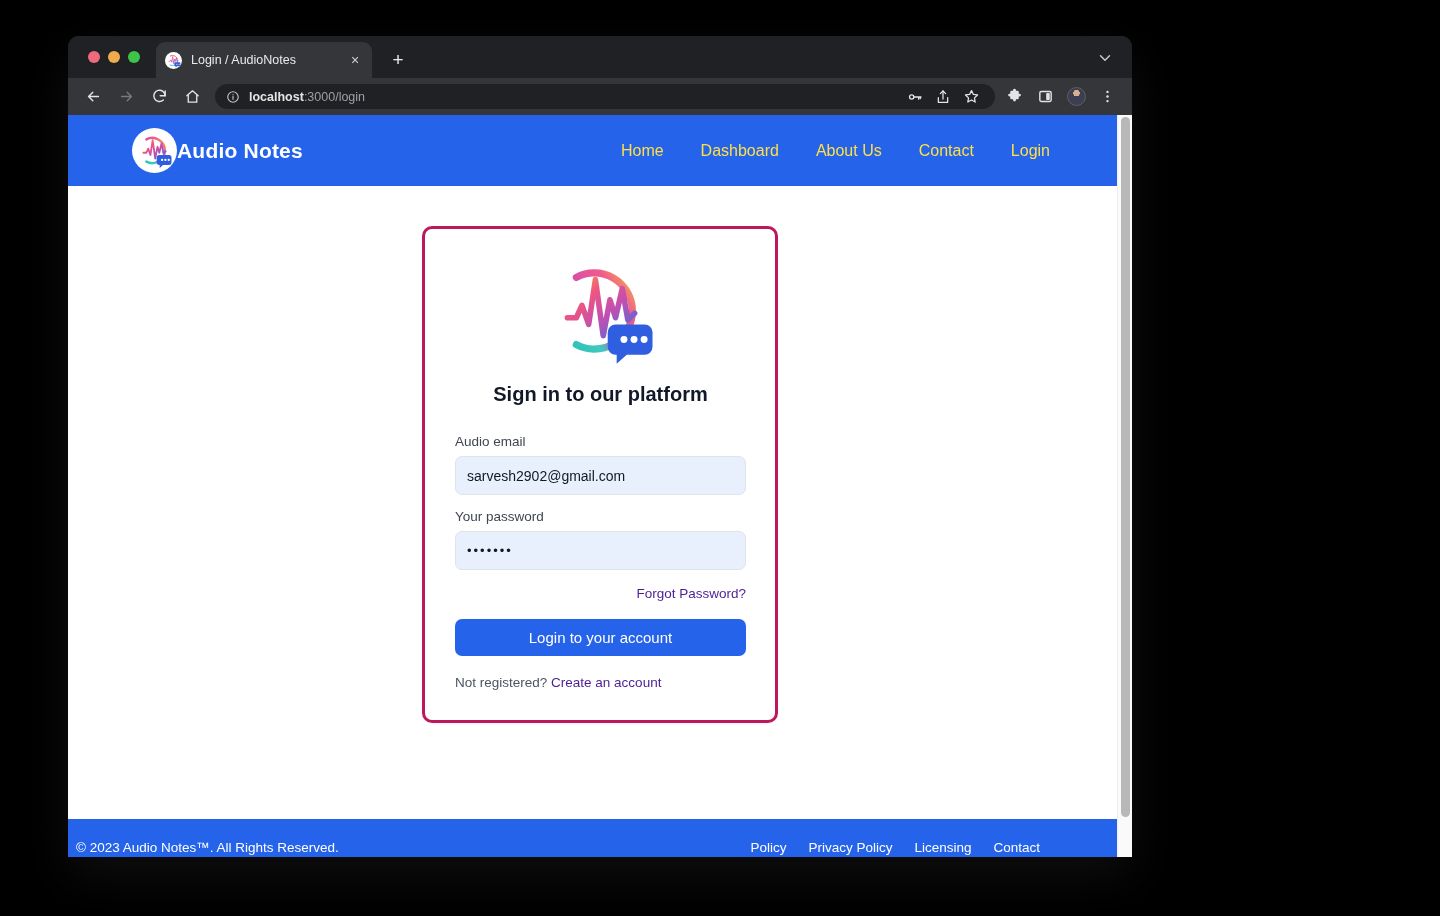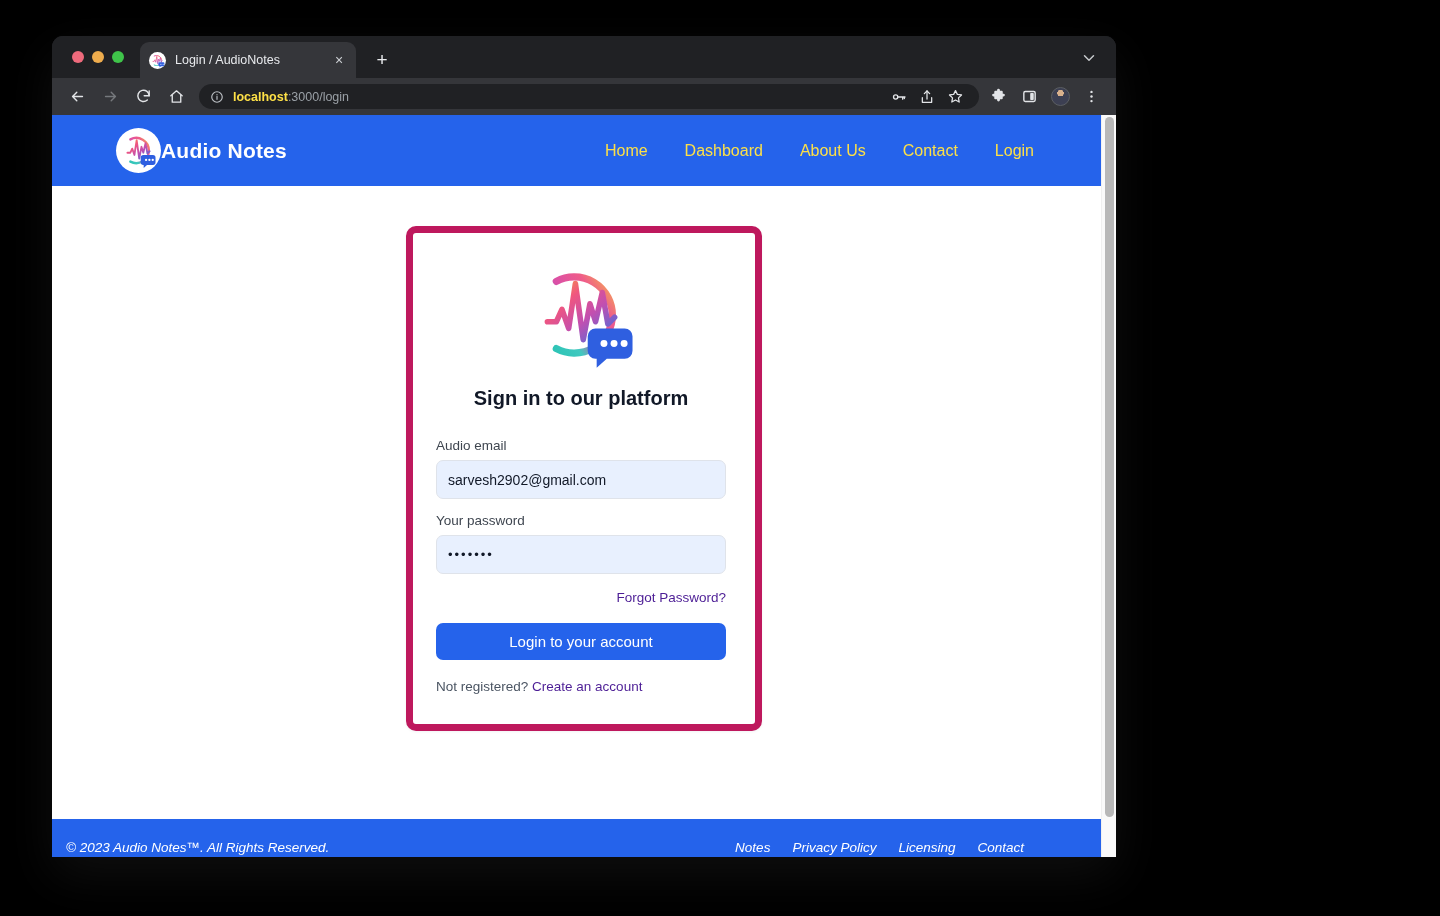--- a/index.html
+++ b/index.html
@@ -6,21 +6,21 @@
   html, body {
     width: 1440px; height: 916px;
     background: #000;
     font-family: "Liberation Sans", sans-serif;
     overflow: hidden;
   }
 
   
   .window {
     position: absolute;
-    left: 52px; top: 36px;
+    left: 68px; top: 36px;
     width: 1064px; height: 821px;
     background: #202124;
     border-radius: 11px 11px 0 0;
     box-shadow: 0 18px 50px rgba(255,255,255,0.06);
     overflow: hidden;
   }
 
   
   .tabstrip {
     position: relative;
@@ -103,21 +103,21 @@
     margin-right: 6px;
     max-width: 970px;
   }
   .omni-info { width: 14px; height: 14px; color: #bdc1c6; flex: 0 0 auto; }
   .omni-url {
     margin-left: 9px;
     font-size: 12.5px;
     color: #9aa0a6;
     white-space: nowrap;
   }
-  .omni-url b { color: #fde047; font-weight: 700; }
+  .omni-url b { color: #e5e5e5; font-weight: 700; }
   .omni-right { display: flex; align-items: center; gap: 2px; margin-left: auto; }
   .tb-trail { display: flex; align-items: center; gap: 5px; }
   .avatar-img {
     width: 19px; height: 19px; border-radius: 50%;
     background: radial-gradient(circle at 50% 30%, #d8b08c 0 22%, #3c3f52 23% 100%);
     border: 1px solid #5b5e63;
   }
 
   
   .viewport {
@@ -161,24 +161,24 @@
   }
 
   
   .card-wrap {
     display: flex; justify-content: center;
     padding-top: 40px;
   }
   .card {
     width: 356px;
     background: #ffffff;
-    border: 7px solid #be185d;
+    border: 3px solid #be185d;
     border-radius: 10px;
     box-shadow: 0 1px 3px rgba(16,24,40,0.05);
-    padding: 26px 29px 30px 23px;
+    padding: 26px 29px 30px 30px;
   }
 
   .card-logo {
     display: flex; justify-content: center;
     margin-bottom: 12px;
   }
   .card-title {
     text-align: center;
     font-size: 20px;
     font-weight: 700;
@@ -228,22 +228,21 @@
     color: #4b5563;
   }
 
   
   .sitefooter {
     position: absolute;
     left: 0; right: 0; bottom: -18px;
     height: 56px;
     background: #2563eb;
     display: flex; align-items: center;
-    padding: 0 22px 0 14px;
-    font-style: italic;
+    padding: 0 22px 0 8px;
   }
   .foot-copy { color: #ffffff; font-size: 13.5px; }
   .foot-links {
     margin-left: auto;
     display: flex; gap: 22px;
     padding-right: 70px;
   }
   .foot-link { color: #ffffff; font-size: 13.5px; }
 
   
@@ -455,21 +454,21 @@
           <span>Not registered?</span>
           <a class="link">Create an account</a>
         </div>
 
       </div>
     </div>
 
     <div class="sitefooter">
       <span class="foot-copy">© 2023 Audio Notes™. All Rights Reserved.</span>
       <div class="foot-links">
-        <a class="foot-link">Notes</a>
+        <a class="foot-link">Policy</a>
         <a class="foot-link">Privacy Policy</a>
         <a class="foot-link">Licensing</a>
         <a class="foot-link">Contact</a>
       </div>
     </div>
 
     <div class="scrollbar">
       <div class="scrollthumb"></div>
     </div>
 

